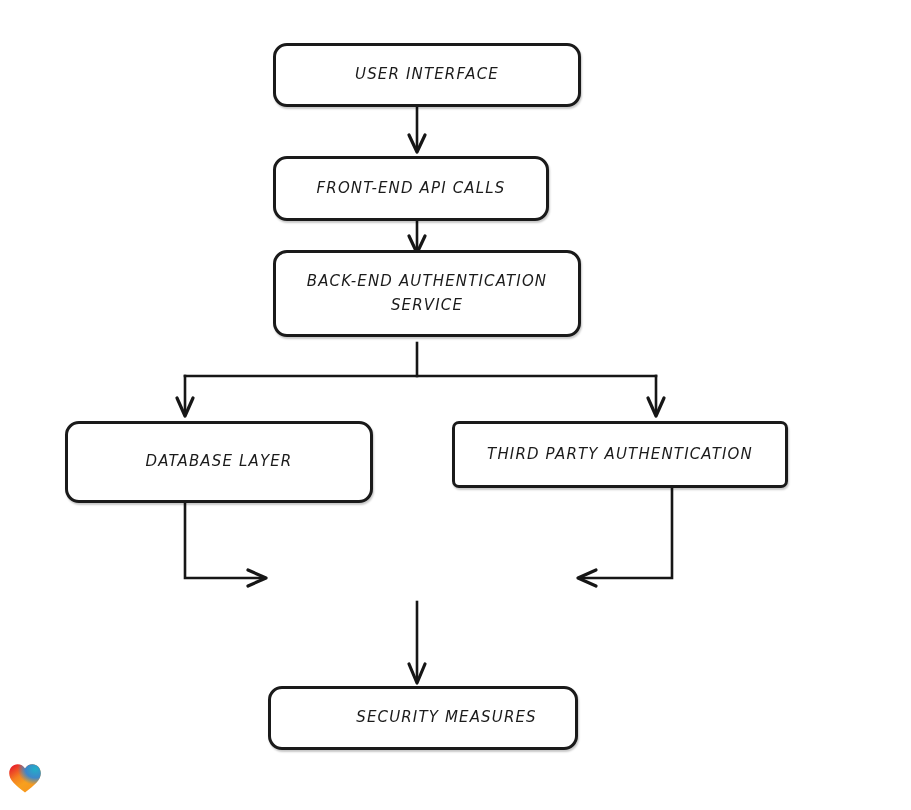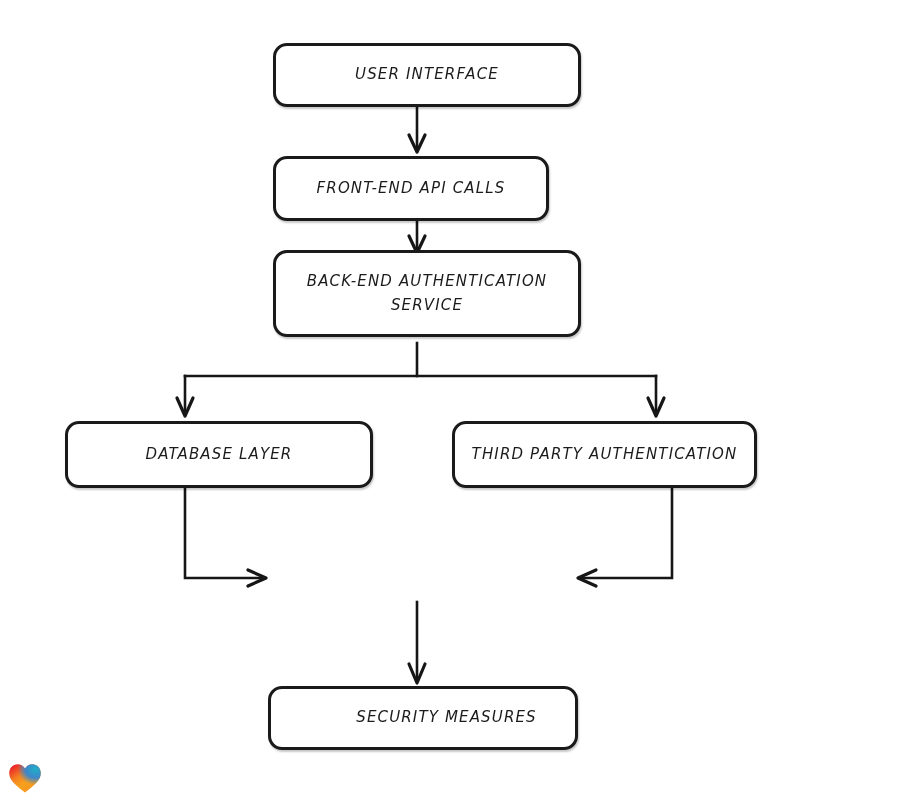--- a/index.html
+++ b/index.html
@@ -139,25 +139,25 @@
 
   <div class="node" style="left:273px; top:156px; width:276px; height:65px;">
     <span class="label">Front-End API Calls</span>
   </div>
 
   <div class="node" style="left:273px; top:250px; width:308px; height:87px;">
     <span class="label">Back-End Authentication
 Service</span>
   </div>
 
-  <div class="node" style="left:65px; top:421px; width:308px; height:67px;">
+  <div class="node" style="left:65px; top:421px; width:308px; height:82px;">
     <span class="label">Database Layer</span>
   </div>
 
-  <div class="node" style="left:452px; top:421px; width:305px; height:67px;">
+  <div class="node" style="left:452px; top:421px; width:336px; height:67px;border-radius:7px;">
     <span class="label">Third Party Authentication</span>
   </div>
 
 
   <div class="node" style="left:268px; top:686px; width:310px; height:64px;padding-left:47px;">
     <span class="label">Security Measures</span>
   </div>
 
   <svg id="heart-icon" viewBox="0 0 34 32" xmlns="http://www.w3.org/2000/svg">
     <defs>

